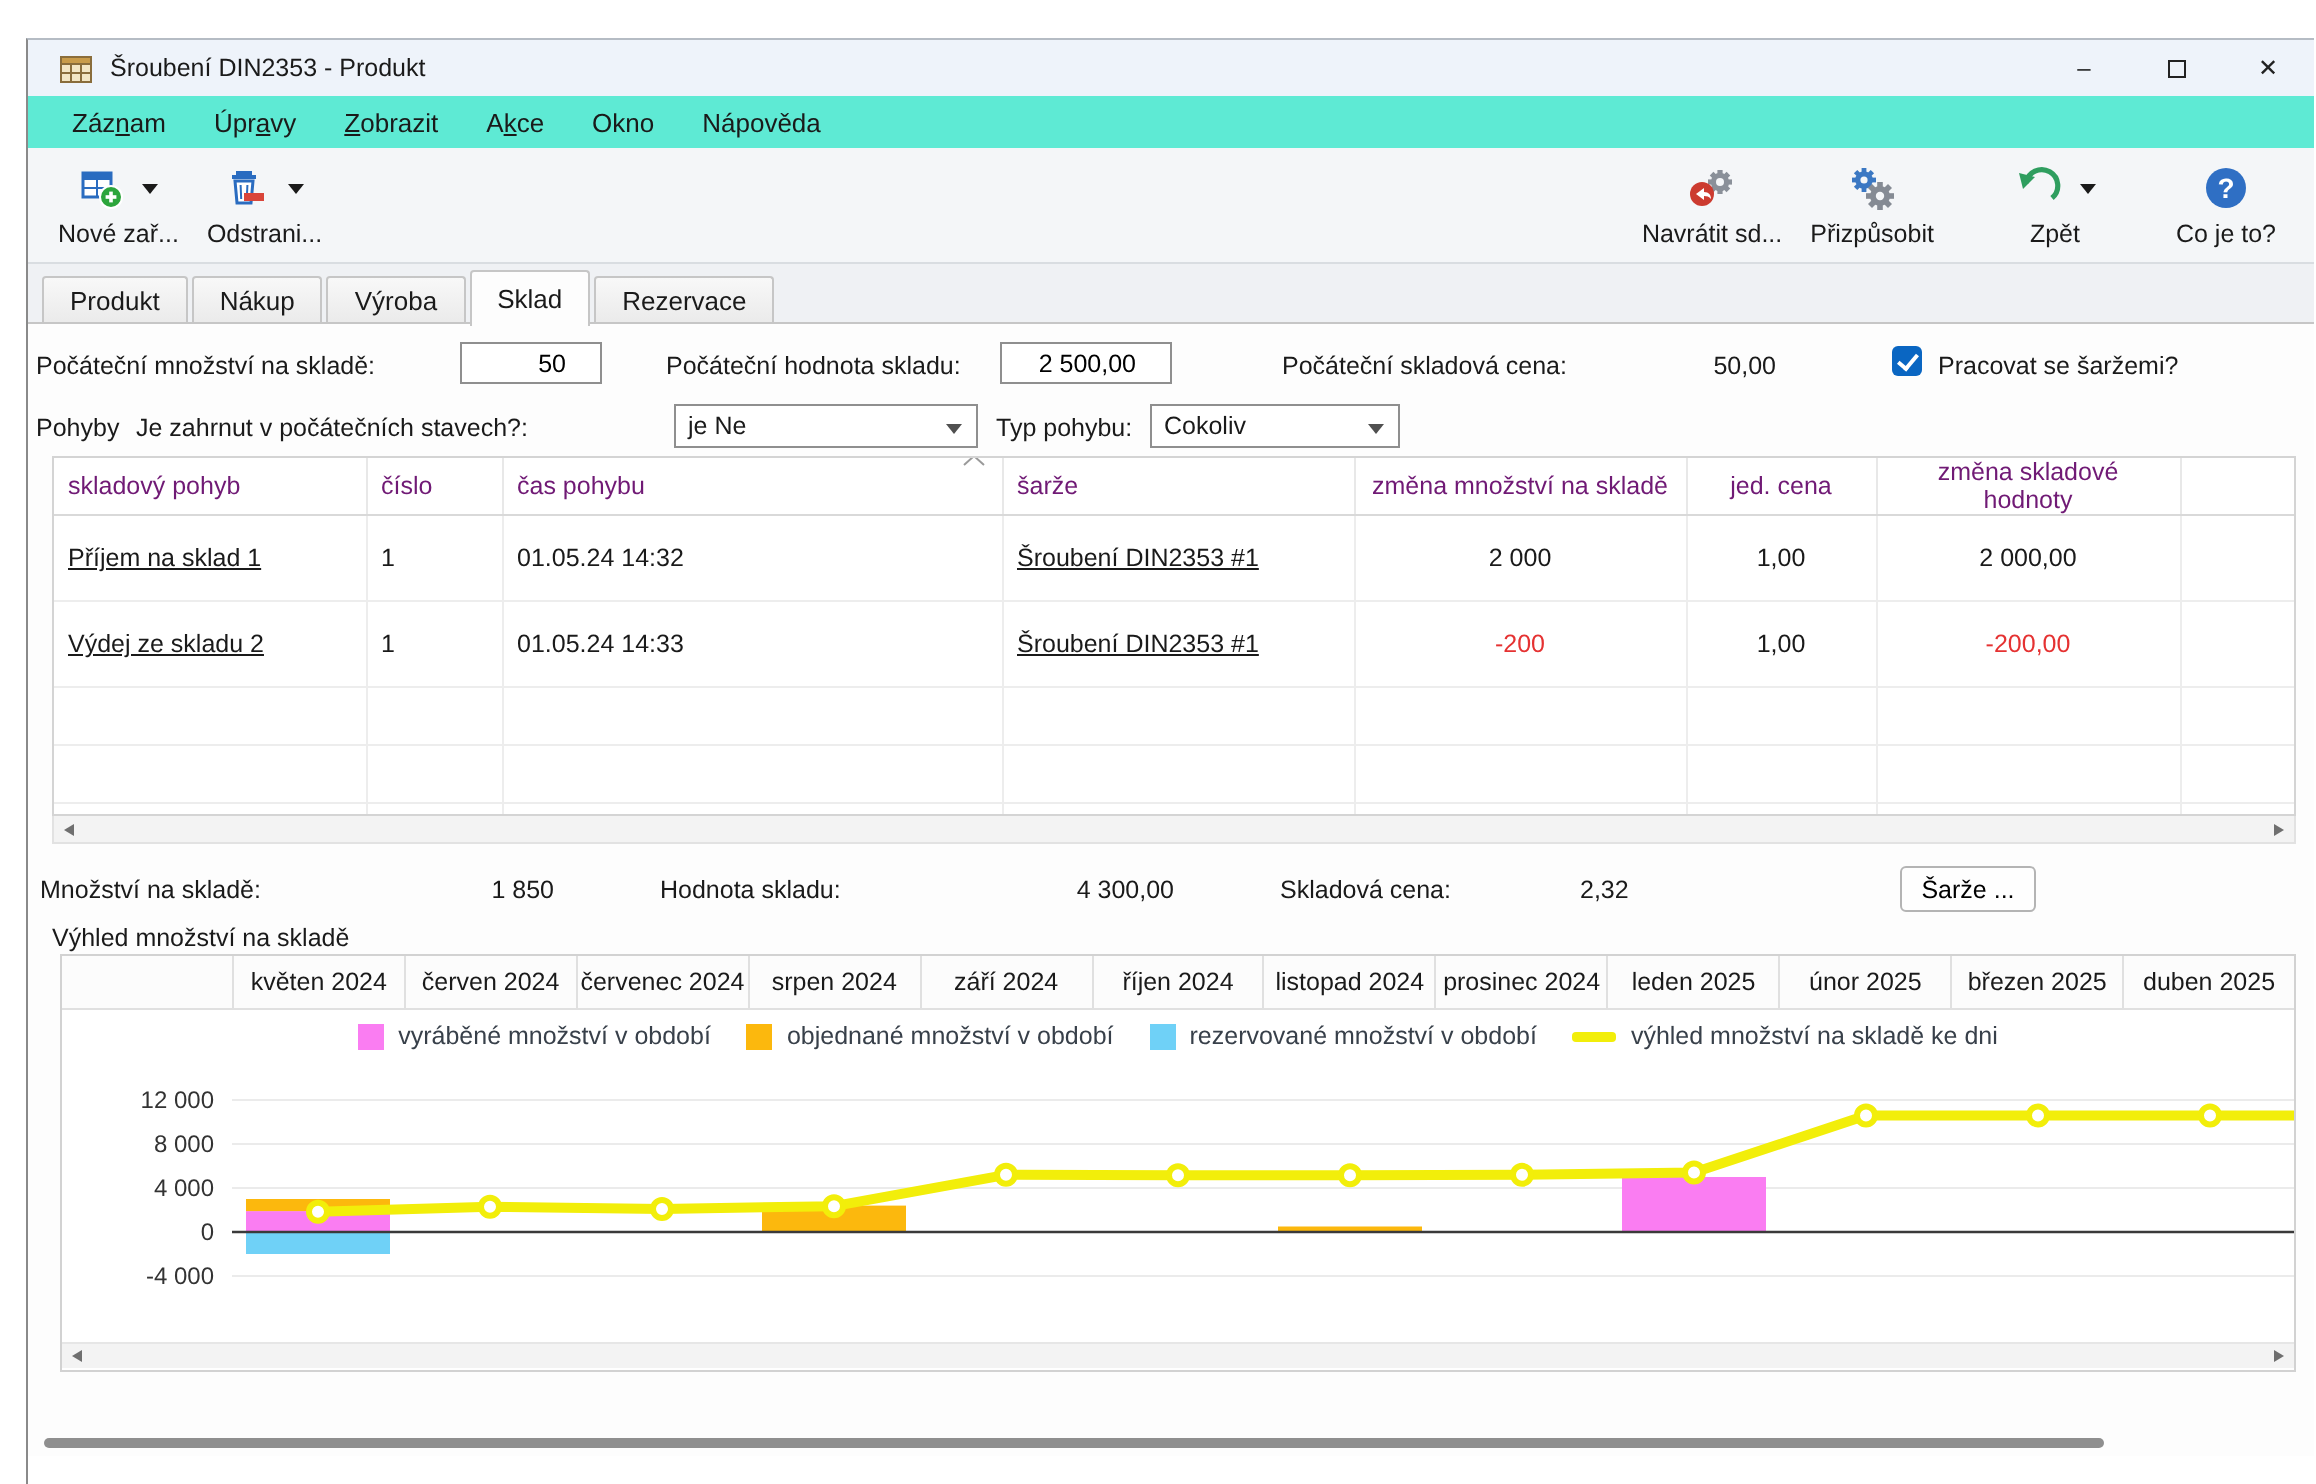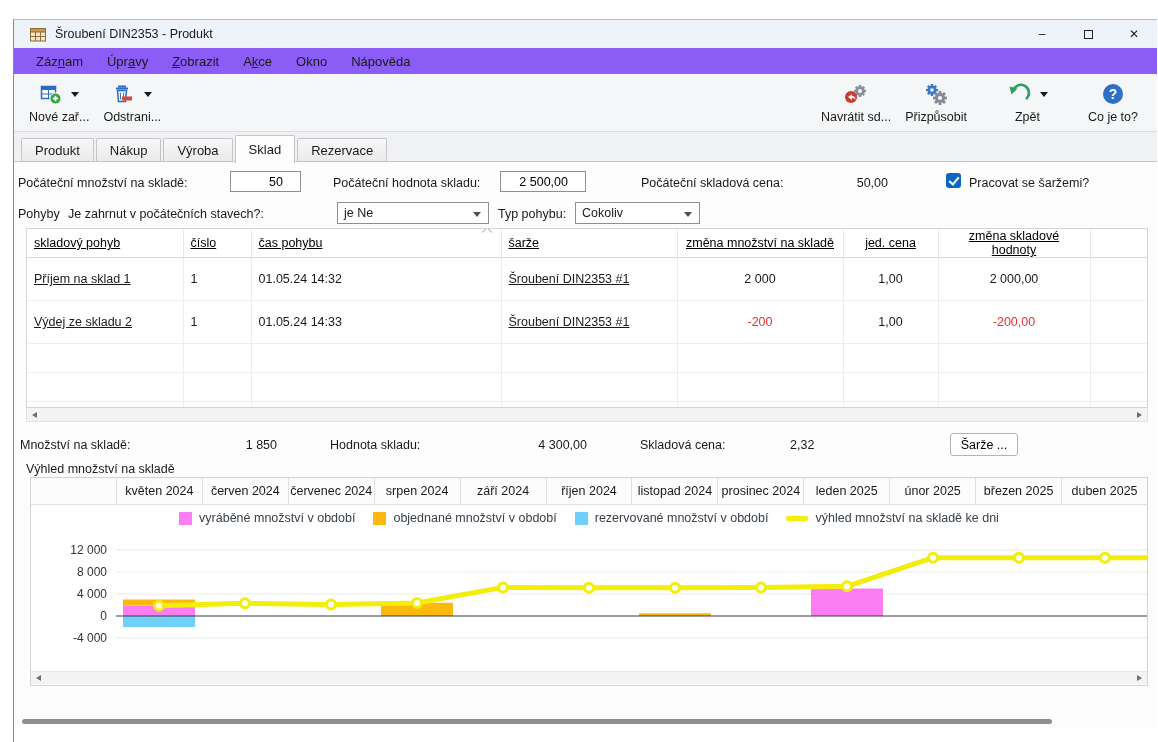--- a/index.html
+++ b/index.html
@@ -8,21 +8,21 @@
 
   
   .titlebar { position:absolute; top:0; left:0; right:0; height:28px; background:#eef3fa; display:flex; align-items:center; }
   .app-icon { margin-left:16px; width:16px; height:15px; }
   .title-text { margin-left:9px; font-size:12.5px; color:#1a1a1a; }
   .win-controls { position:absolute; right:0; top:0; height:28px; display:flex; }
   .win-btn { width:46px; height:28px; display:flex; align-items:center; justify-content:center; font-size:12px; color:#222; }
   .max-box { width:9px; height:9px; border:1px solid #222; }
 
   
-  .menubar { position:absolute; top:28px; left:0; right:0; height:26px; background:#8b5cf6; display:flex; align-items:center; padding-left:10px; }
+  .menubar { position:absolute; top:28px; left:0; right:0; height:26px; background:#5eead4; display:flex; align-items:center; padding-left:10px; }
   .menu-item { padding:0 12px; font-size:13px; }
   .menu-item u { text-decoration:underline; }
 
   
   .toolbar { position:absolute; top:54px; left:0; right:0; height:58px; background:#f4f6f8; border-bottom:1px solid #d9dde1; }
   .tb-group-left { position:absolute; left:8px; top:3px; display:flex; }
   .tb-group-right { position:absolute; right:12px; top:3px; display:flex; align-items:flex-start; }
   .tb-btn { display:flex; flex-direction:column; align-items:center; padding:2px 7px; }
   .tb-iconrow { height:30px; display:flex; align-items:center; }
   .tb-label { font-size:12.5px; margin-top:1px; white-space:nowrap; }
@@ -40,21 +40,21 @@
 
   .txt-input { position:absolute; height:21px; border:1px solid #8f8f8f; background:#fff; font-size:12.5px; text-align:right; padding:0 17px; font-family:inherit; }
   .combo { position:absolute; height:22px; border:1px solid #8f8f8f; background:#fff; font-size:12.5px; display:flex; align-items:center; padding-left:6px; }
   .combo .chev { position:absolute; right:7px; top:9px; width:0; height:0; border-left:4px solid transparent; border-right:4px solid transparent; border-top:5px solid #505050; }
   .cb { position:absolute; width:15px; height:15px; background:#0a66c2; border-radius:3px; }
   .cb::after { content:""; position:absolute; left:4.5px; top:1.5px; width:4px; height:8px; border:solid #fff; border-width:0 2px 2px 0; transform:rotate(40deg); }
 
   
   .grid-wrap { position:absolute; left:12px; top:66px; width:1122px; height:180px; background:#fff; border:1px solid #d4d4d4; overflow:hidden; }
   table { border-collapse:collapse; table-layout:fixed; width:1121px; }
-  th { height:22px; font-weight:normal; font-size:12.5px; color:#000000; padding:0 7px; border-right:1px solid #e8e8e8; border-bottom:1px solid #d9d9d9; position:relative;text-decoration:underline; }
+  th { height:22px; font-weight:normal; font-size:12.5px; color:#701a75; padding:0 7px; border-right:1px solid #e8e8e8; border-bottom:1px solid #d9d9d9; position:relative; }
   td { height:24px; font-size:12.5px; padding:14px 7px; border-right:1px solid #ededed; border-bottom:1px solid #ededed; overflow:hidden; white-space:nowrap; }
   .al { text-align:left; } .ar { text-align:center; }
   .link { text-decoration:underline; }
   .neg { color:#e53232; }
   .sort-caret { position:absolute; right:8px; top:-2px; }
 
   
   .hscroll { position:absolute; height:14px; background:#f3f3f3; border:1px solid #e2e2e2; border-top:none; }
   .sb-left, .sb-right { position:absolute; top:4px; width:0; height:0; border-top:3.5px solid transparent; border-bottom:3.5px solid transparent; }
   .sb-left { left:5px; border-right:5px solid #6f6f6f; }

